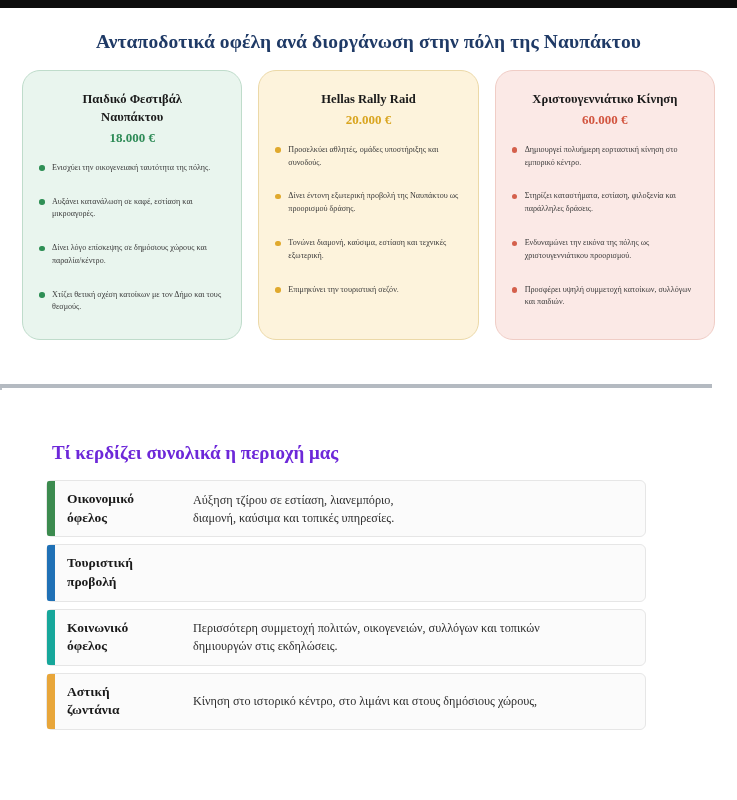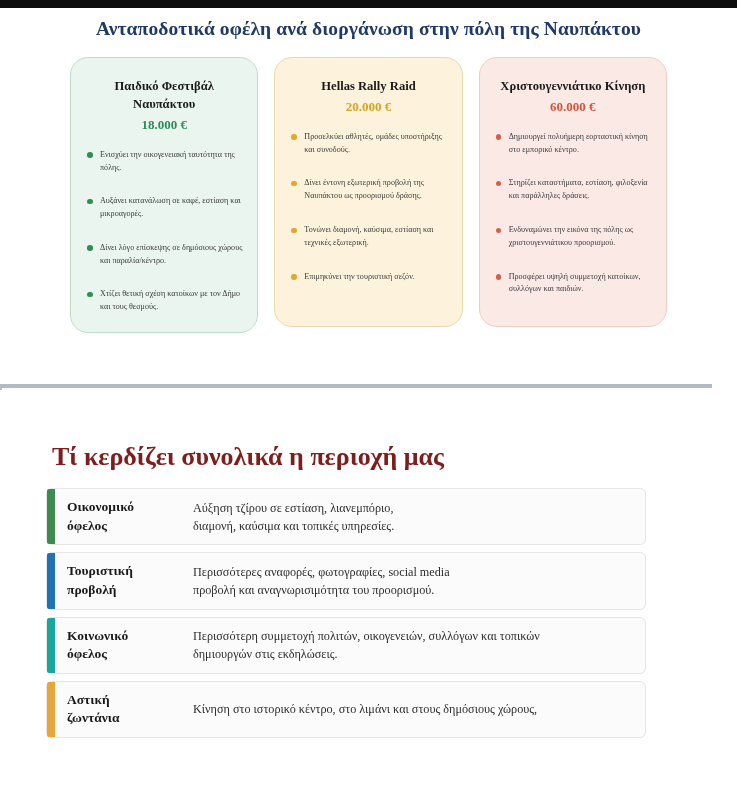--- a/index.html
+++ b/index.html
@@ -32,31 +32,31 @@
     background: #c4c9ce;
   }
 
   
   .section-top {
     position: absolute; top: 8px; left: 0;
     width: 737px; height: 377px;
     background: #ffffff;
   }
   .main-title {
-    margin-top: 10px;
+    margin-top: 23px;
     text-align: center;
     font-size: 19.5px;
     font-weight: bold;
     color: #1f3a66;
     letter-spacing: 0.1px;
   }
   .cards {
     display: flex;
     gap: 16px;
-    padding: 0 70px;
+    padding: 0 22px;
     margin-top: 17px;
     align-items: flex-start;
   }
   .card {
     flex: 1 1 0;
     border-radius: 18px;
     padding: 20px 14px 18px 14px;
     min-height: 270px;
   }
   .card--green  { background: #e9f5ee; border: 1px solid #bfdccb; }
@@ -110,23 +110,23 @@
 
   
   .section-bottom {
     position: absolute;
     top: 390px; left: 0;
     width: 737px; height: 410px;
     background: #ffffff;
   }
   .sub-title {
     margin: 52px 0 0 52px;
-    font-size: 26px;
-    font-weight: bold;
-    color: #7f1d1d;
+    font-size: 19px;
+    font-weight: bold;
+    color: #6d28d9;
   }
   .rows { margin: 16px 0 8px 46px; width: 600px; }
   .row {
     display: flex;
     align-items: stretch;
     background: #fbfbfb;
     border: 1px solid #e6e6e6;
     border-radius: 6px;
     margin-bottom: 7px;
     min-height: 56px;
@@ -282,26 +282,20 @@
       </div>
 
       <div class="row">
         <div class="row-bar bar--blue"></div>
         <div class="row-label">
           <div>
             <span>Τουριστική</span><br>
             <span>προβολή</span>
           </div>
         </div>
-        <div class="row-text">
-          <div>
-            <span>Περισσότερες αναφορές, φωτογραφίες, social media</span>
-            <span>προβολή και αναγνωρισιμότητα του προορισμού.</span>
-          </div>
-        </div>
       </div>
 
       <div class="row">
         <div class="row-bar bar--teal"></div>
         <div class="row-label">
           <div>
             <span>Κοινωνικό</span><br>
             <span>όφελος</span>
           </div>
         </div>

